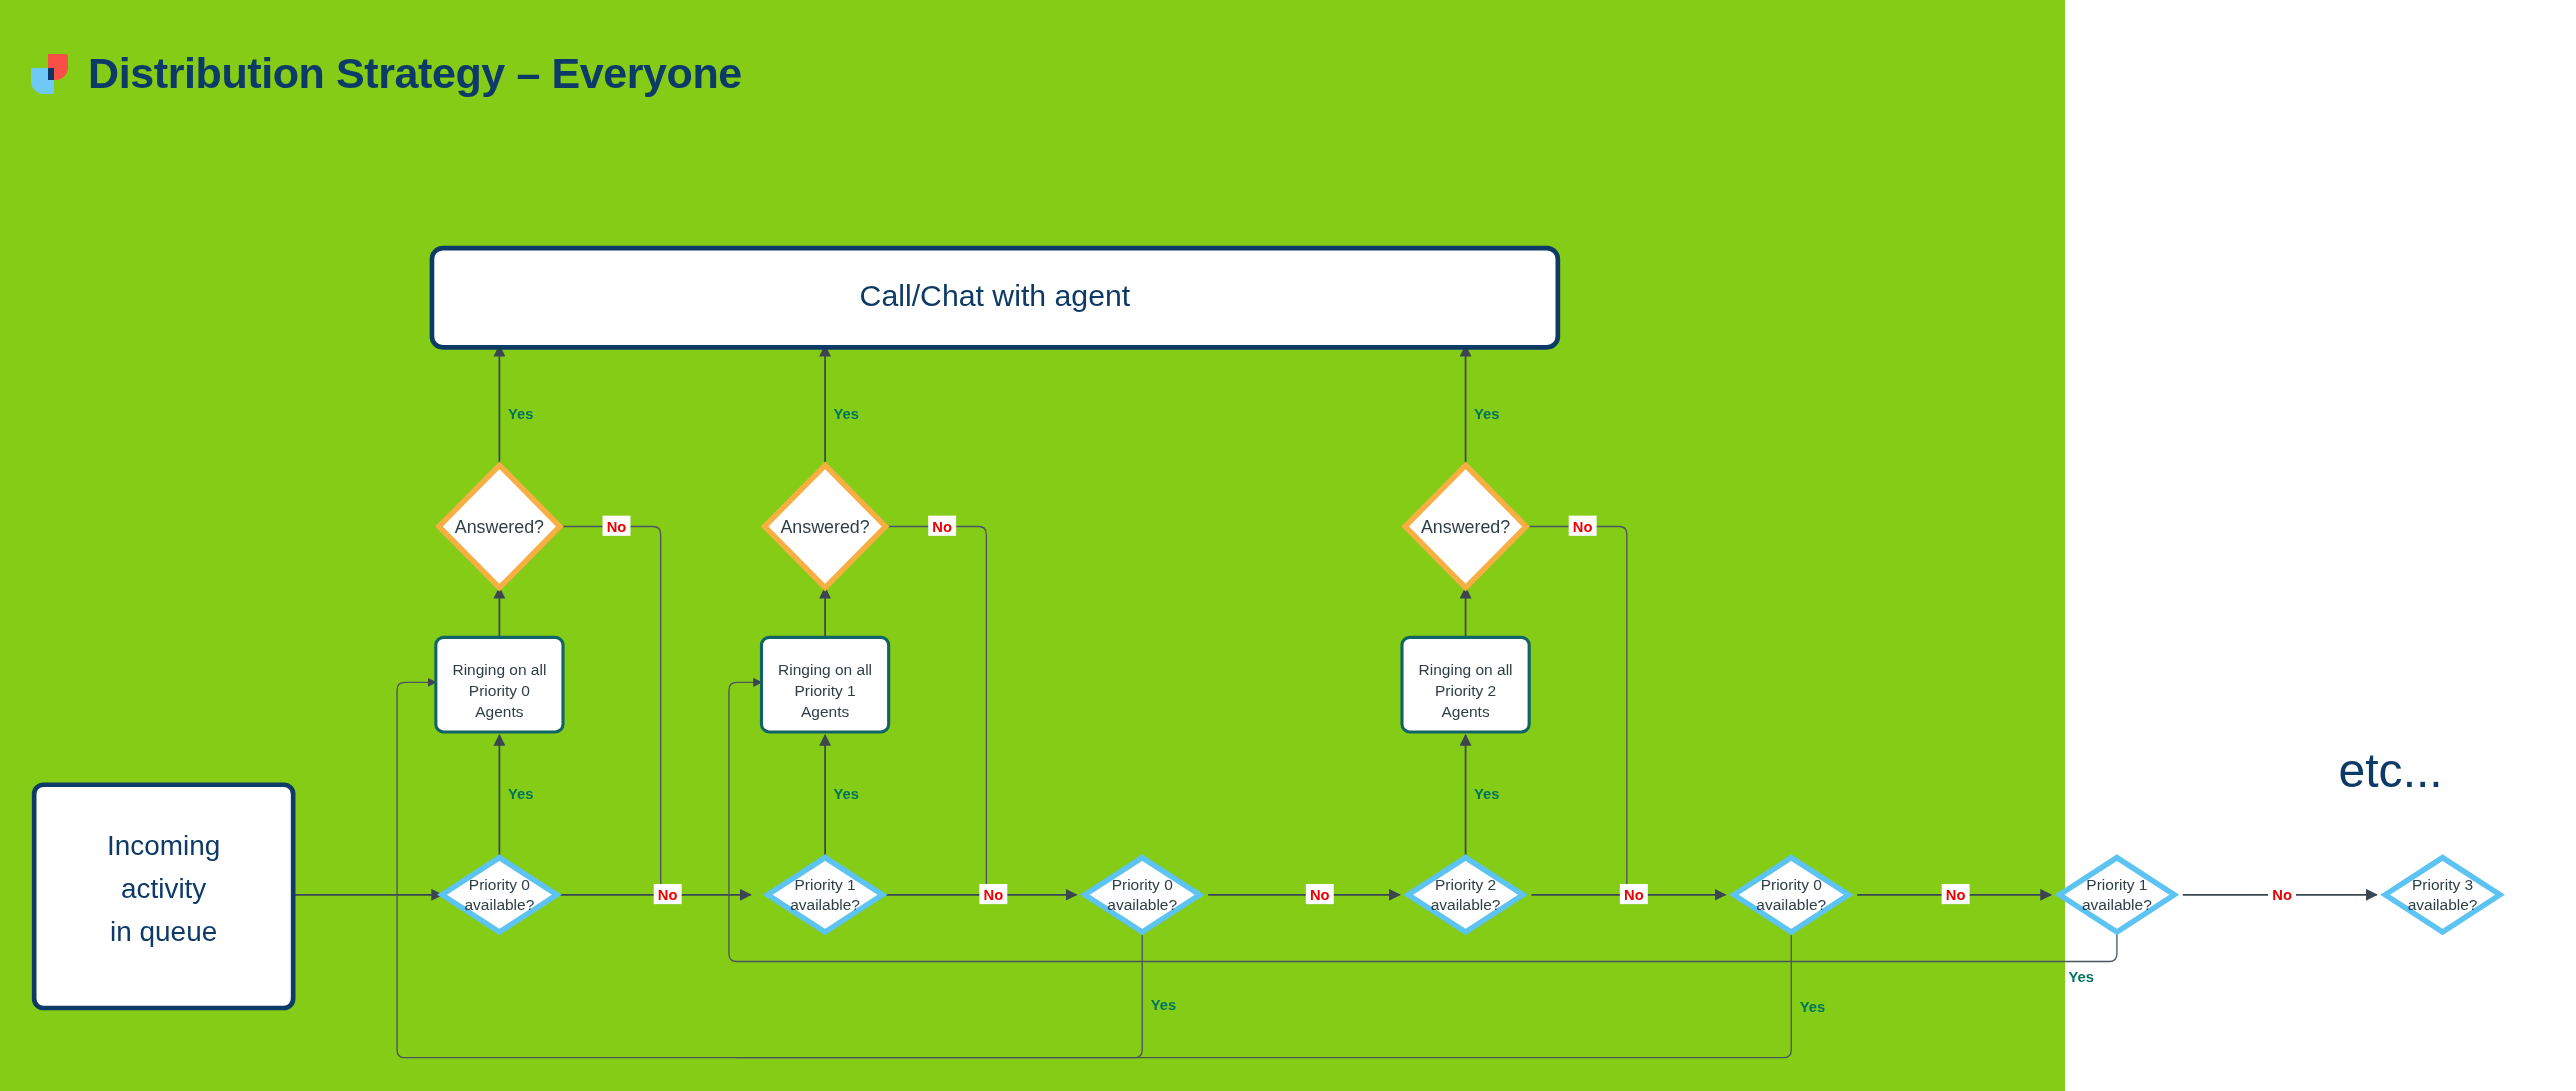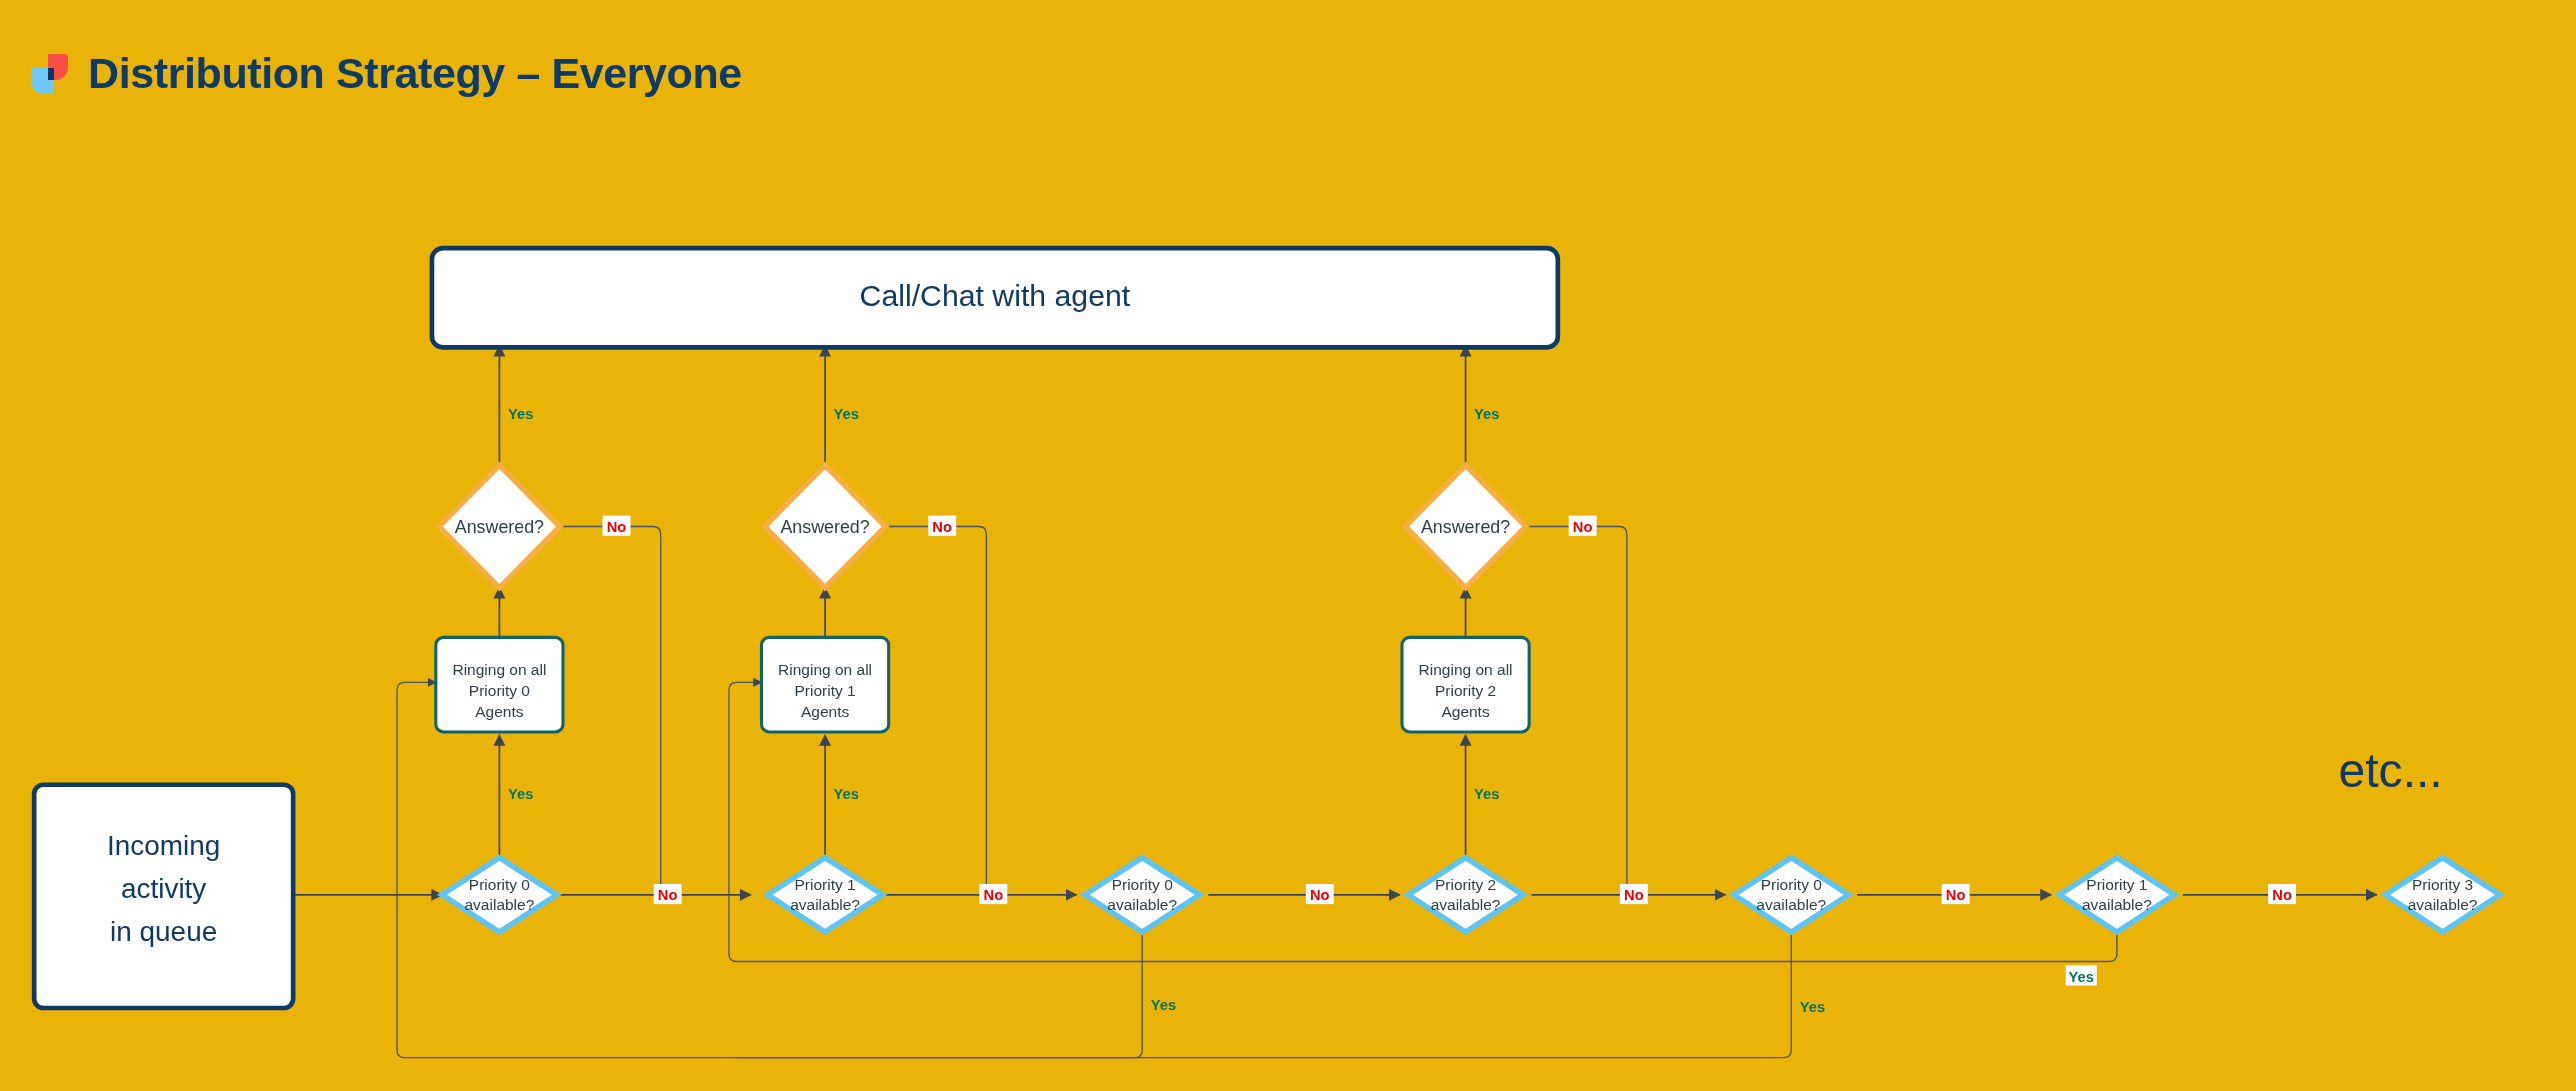--- a/index.html
+++ b/index.html
@@ -6,23 +6,23 @@
     margin: 0;
     padding: 0;
     background: #ffffff;
     width: 2576px;
     height: 1091px;
     overflow: hidden;
     font-family: "Liberation Sans", sans-serif;
   }
   #page {
     position: relative;
-    width: 2576px;
+    width: 2065px;
     height: 1091px;
-    background: #eab308;
+    background: #84cc16;
     text-align: center;
   }
   
   #header {
     position: absolute;
     left: 0; top: 0;
     width: 100%;
     height: 147px;
     display: flex;
     align-items: center;

